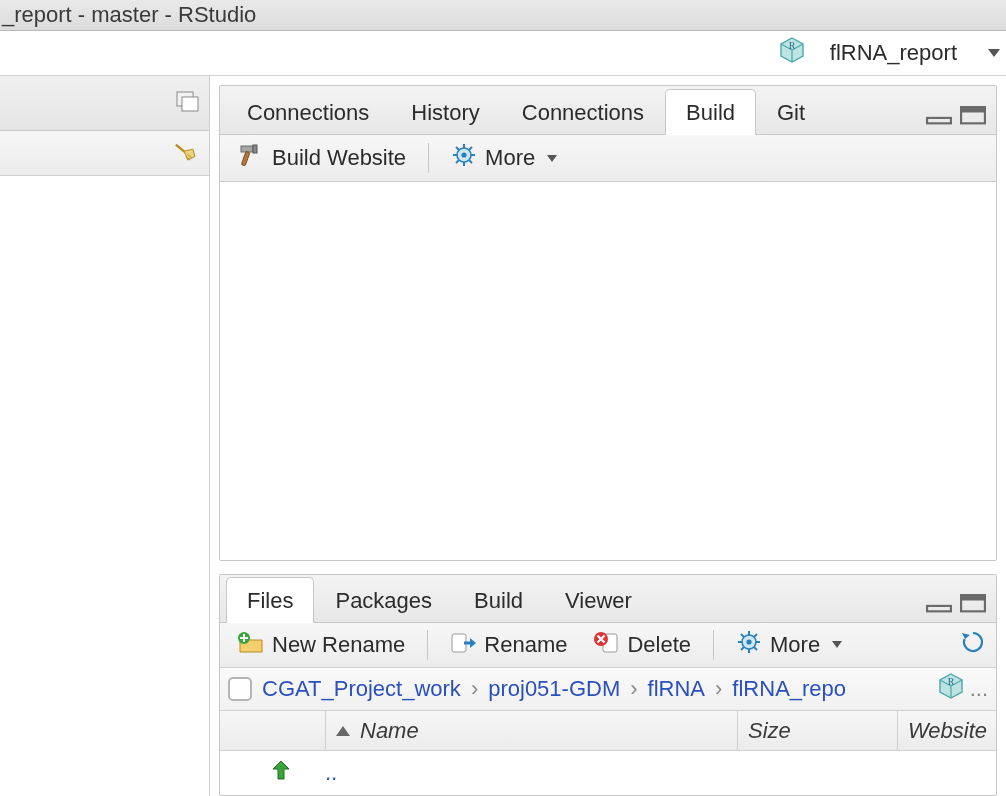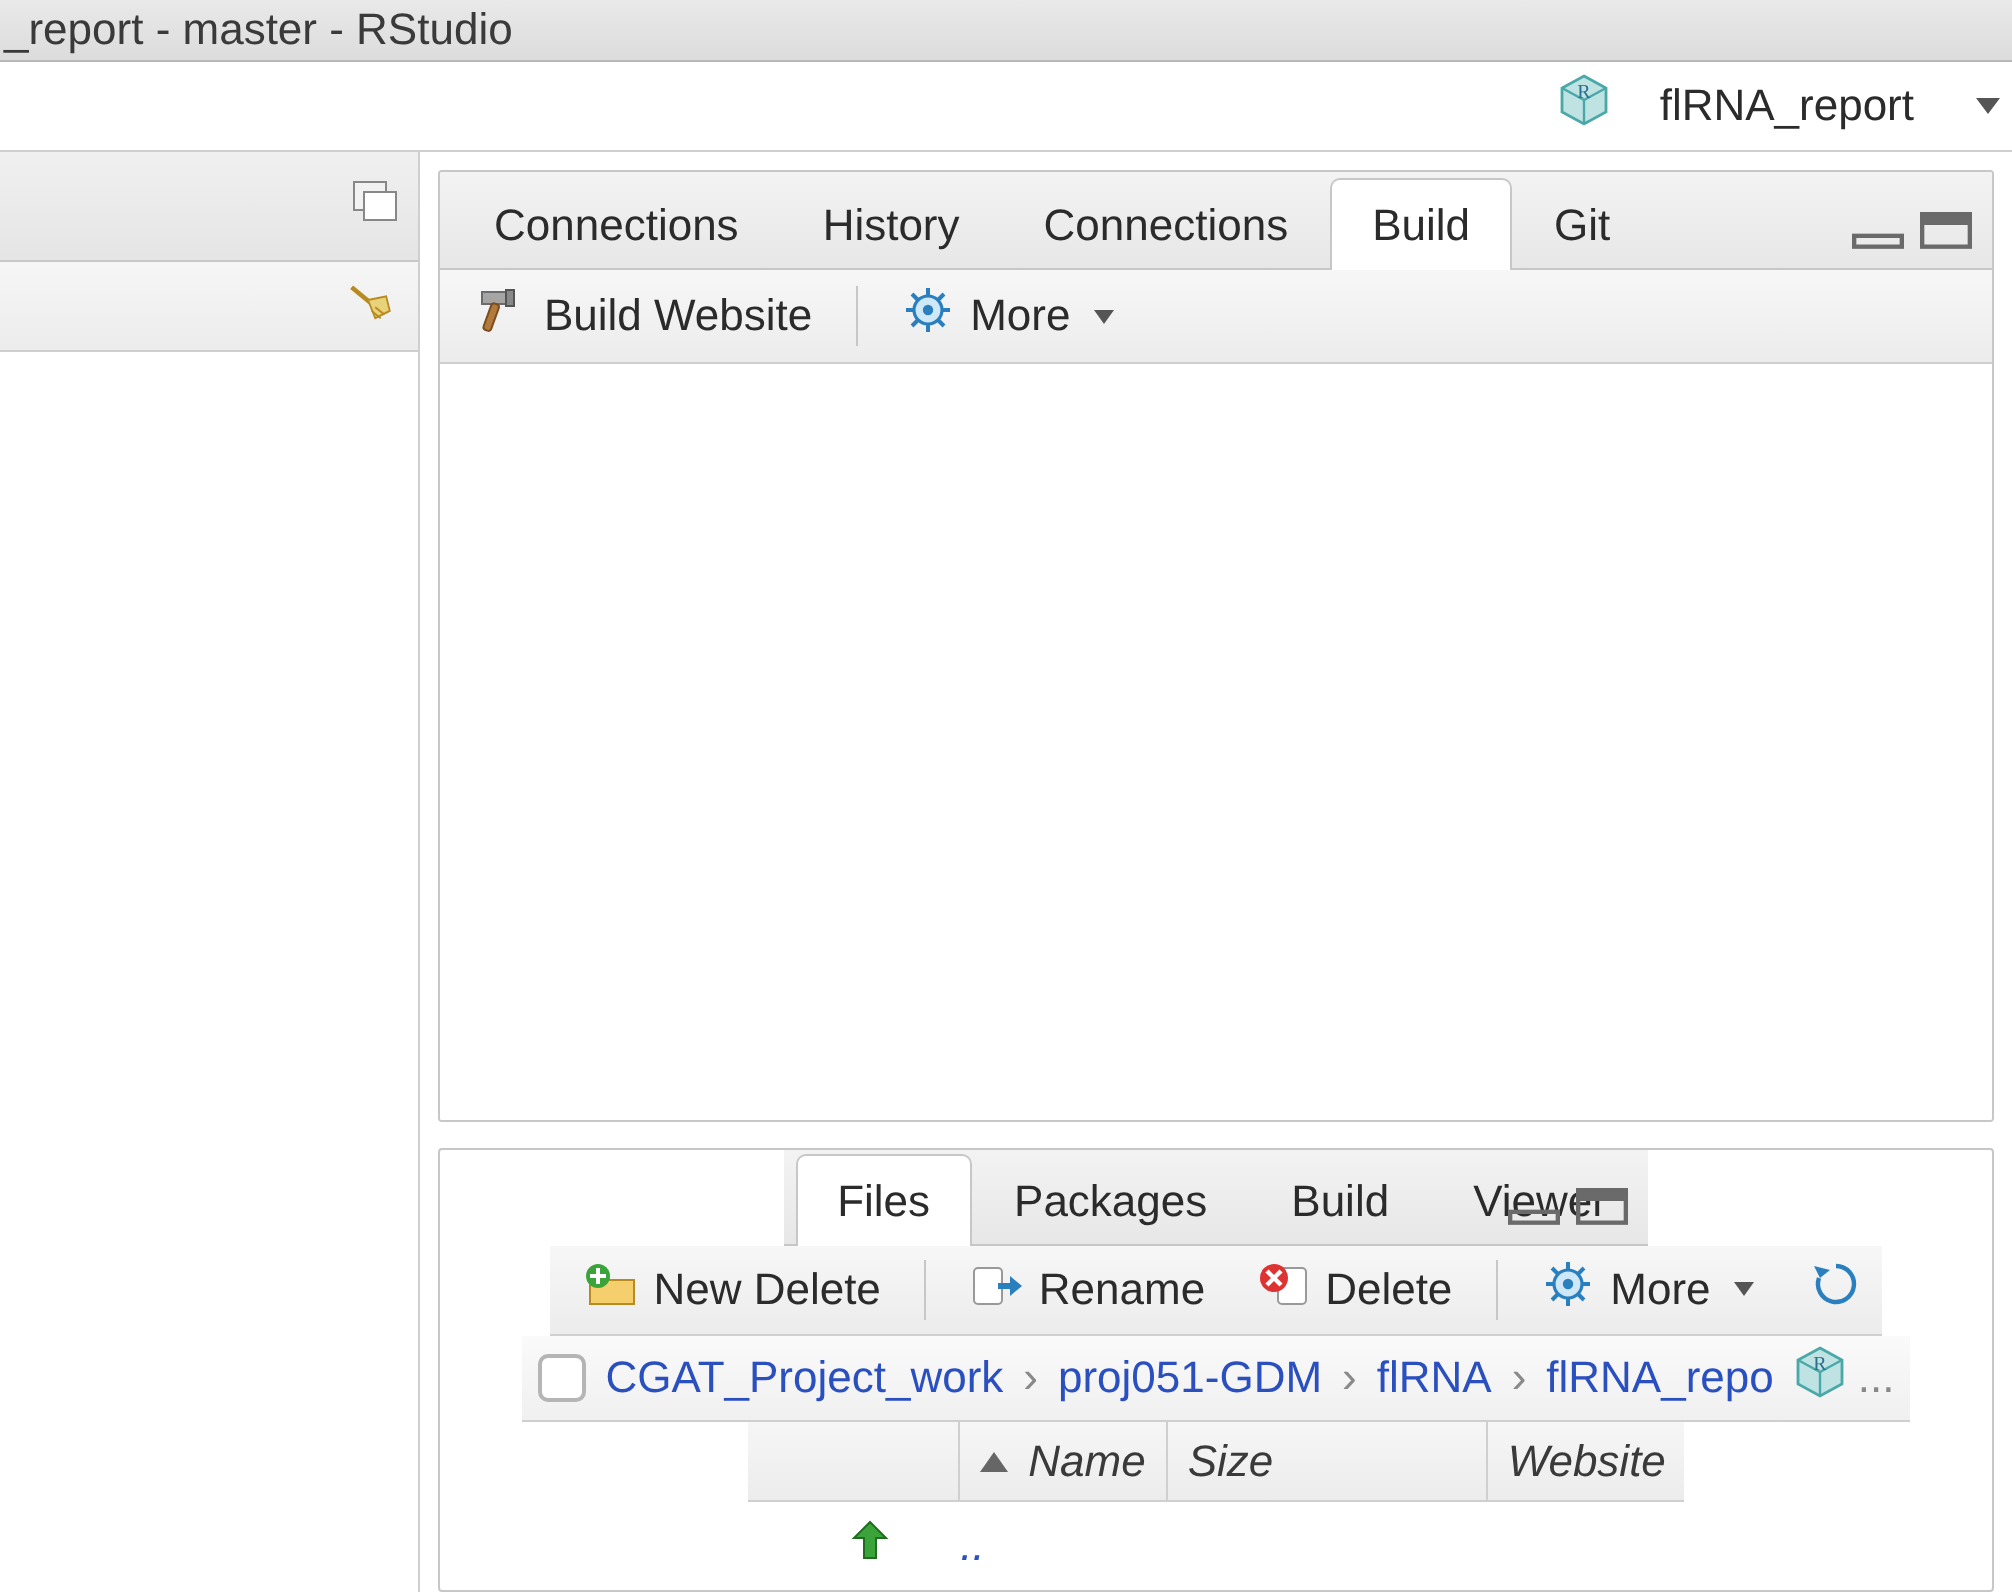--- a/index.html
+++ b/index.html
@@ -86,21 +86,21 @@
   }
 
   .panel {
     border: 1px solid #c7c7c7;
     border-radius: 2px;
     background: #fff;
     display: flex; flex-direction: column;
     overflow: hidden;
   }
   .panel.top { height: 476px; }
-  .panel.bottom { flex: 1; min-height: 0; align-items: center; }
+  .panel.bottom { flex: 1; min-height: 0; }
 
   
   .tabstrip {
     height: 49px;
     background: linear-gradient(#f3f3f3, #e7e7e7);
     border-bottom: 1px solid #c7c7c7;
     display: flex; align-items: flex-end;
     padding-left: 6px;
     position: relative;
   }
@@ -413,21 +413,21 @@
         </div>
       </div>
 
       <div class="file-toolbar">
         <div class="tb-btn">
           <span class="folder-new-icon">
             <svg viewBox="0 0 26 24">
                 <use href="#svg-folder-new"></use>
               </svg>
           </span>
-          <span>New Delete</span>
+          <span>New Rename</span>
         </div>
         <div class="tb-sep"></div>
         <div class="tb-btn">
           <span class="rename-icon">
             <svg viewBox="0 0 26 24">
                 <use href="#svg-rename"></use>
               </svg>
           </span>
           <span>Rename</span>
         </div>

